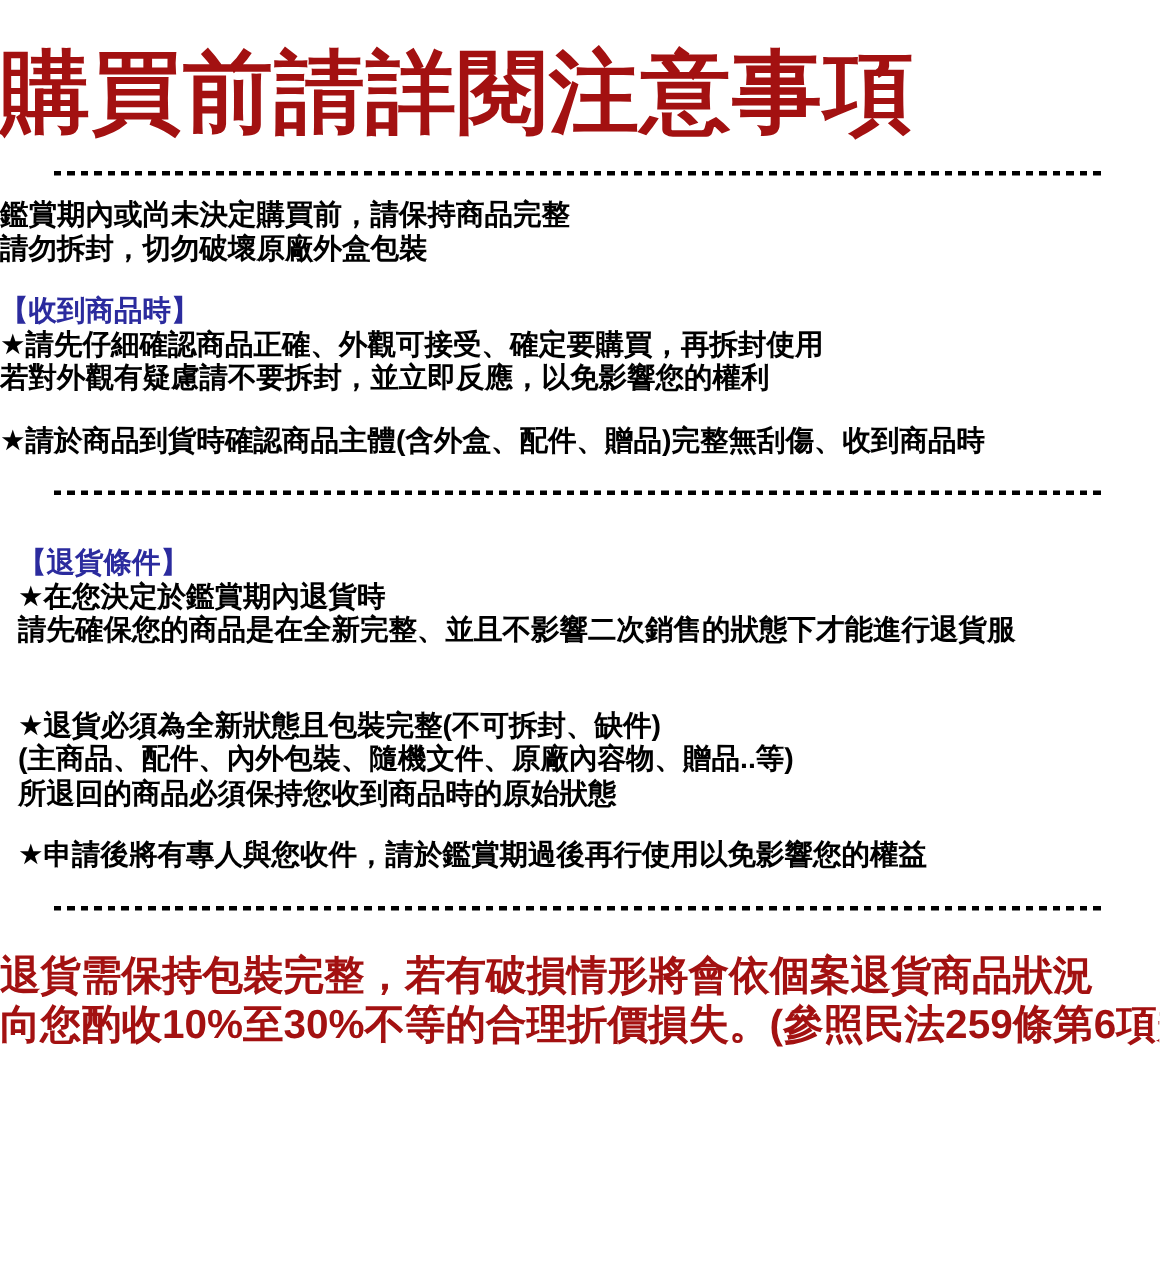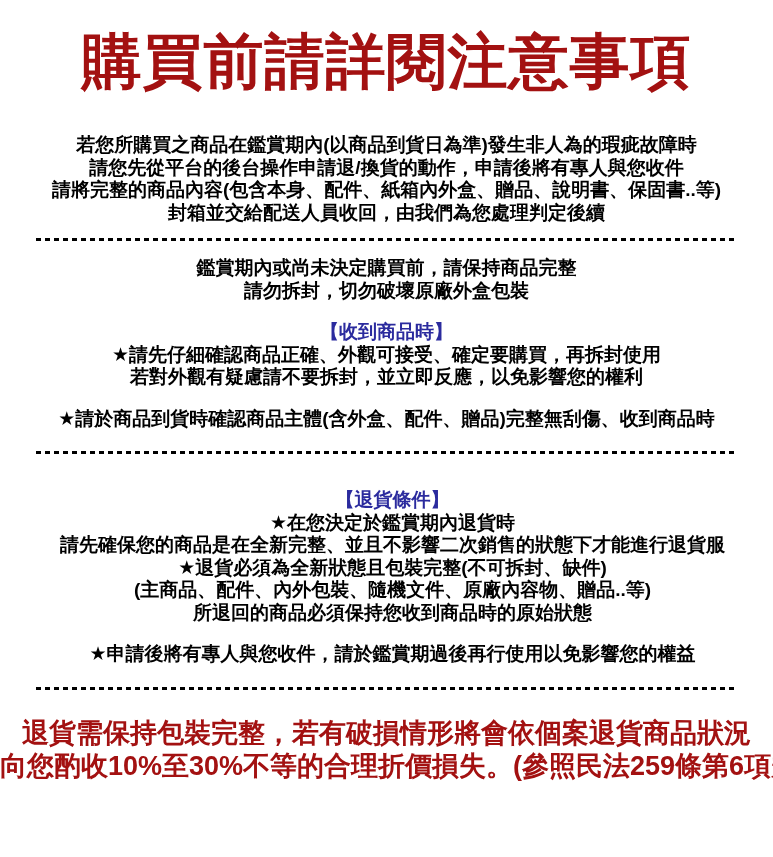--- a/index.html
+++ b/index.html
@@ -10,21 +10,20 @@
   .page {
     position: relative;
     width: 773px;
     height: 857px;
     margin: 0 auto;
     background: #ffffff;
     overflow: hidden;
     font-family: "Liberation Sans", "DejaVu Sans", sans-serif;
     font-weight: bold;
     color: #000000;
-    text-align: center;
   }
   .main-title {
     margin: 0;
     padding-top: 24px;
     font-size: 60px;
     line-height: 76px;
     letter-spacing: 1px;
     color: #a31111;
   }
   .body-line {
@@ -48,45 +47,39 @@
     width: 702px;
     height: 3px;
     margin: 0 auto;
     background: repeating-linear-gradient(90deg, #000000 0 5px, transparent 5px 9px);
   }
   .dash-1 { margin-top: 14px; }
   .gap-16 { margin-top: 16px; }
   .gap-19 { margin-top: 19px; }
   .gap-21 { margin-top: 21px; }
   .gap-35 { margin-top: 35px; padding-left: 12px; }
-  .gap-41 { }
+  .gap-41 { margin-top: 41px; }
   .footer-block {
     margin-top: 27px;
   }
   .footer-line {
     margin: 0;
     font-size: 27px;
     line-height: 33px;
     color: #a31111;
     white-space: nowrap;
   }
 </style>
 </head>
 <body>
 
 <div class="page">
 
   <h1 class="main-title">購買前請詳閱注意事項</h1>
 
-  <div class="intro-block">
-    <p class="body-line">若您所購買之商品在鑑賞期內(以商品到貨日為準)發生非人為的瑕疵故障時</p>
-    <p class="body-line">請您先從平台的後台操作申請退/換貨的動作，申請後將有專人與您收件</p>
-    <p class="body-line">請將完整的商品內容(包含本身、配件、紙箱內外盒、贈品、說明書、保固書..等)</p>
-    <p class="body-line">封箱並交給配送人員收回，由我們為您處理判定後續</p>
-  </div>
 
   <div class="dash-divider dash-1"></div>
 
   <div class="gap-16">
     <p class="body-line">鑑賞期內或尚未決定購買前，請保持商品完整</p>
     <p class="body-line">請勿拆封，切勿破壞原廠外盒包裝</p>
   </div>
 
   <div class="gap-19">
     <p class="section-header">【收到商品時】</p>

